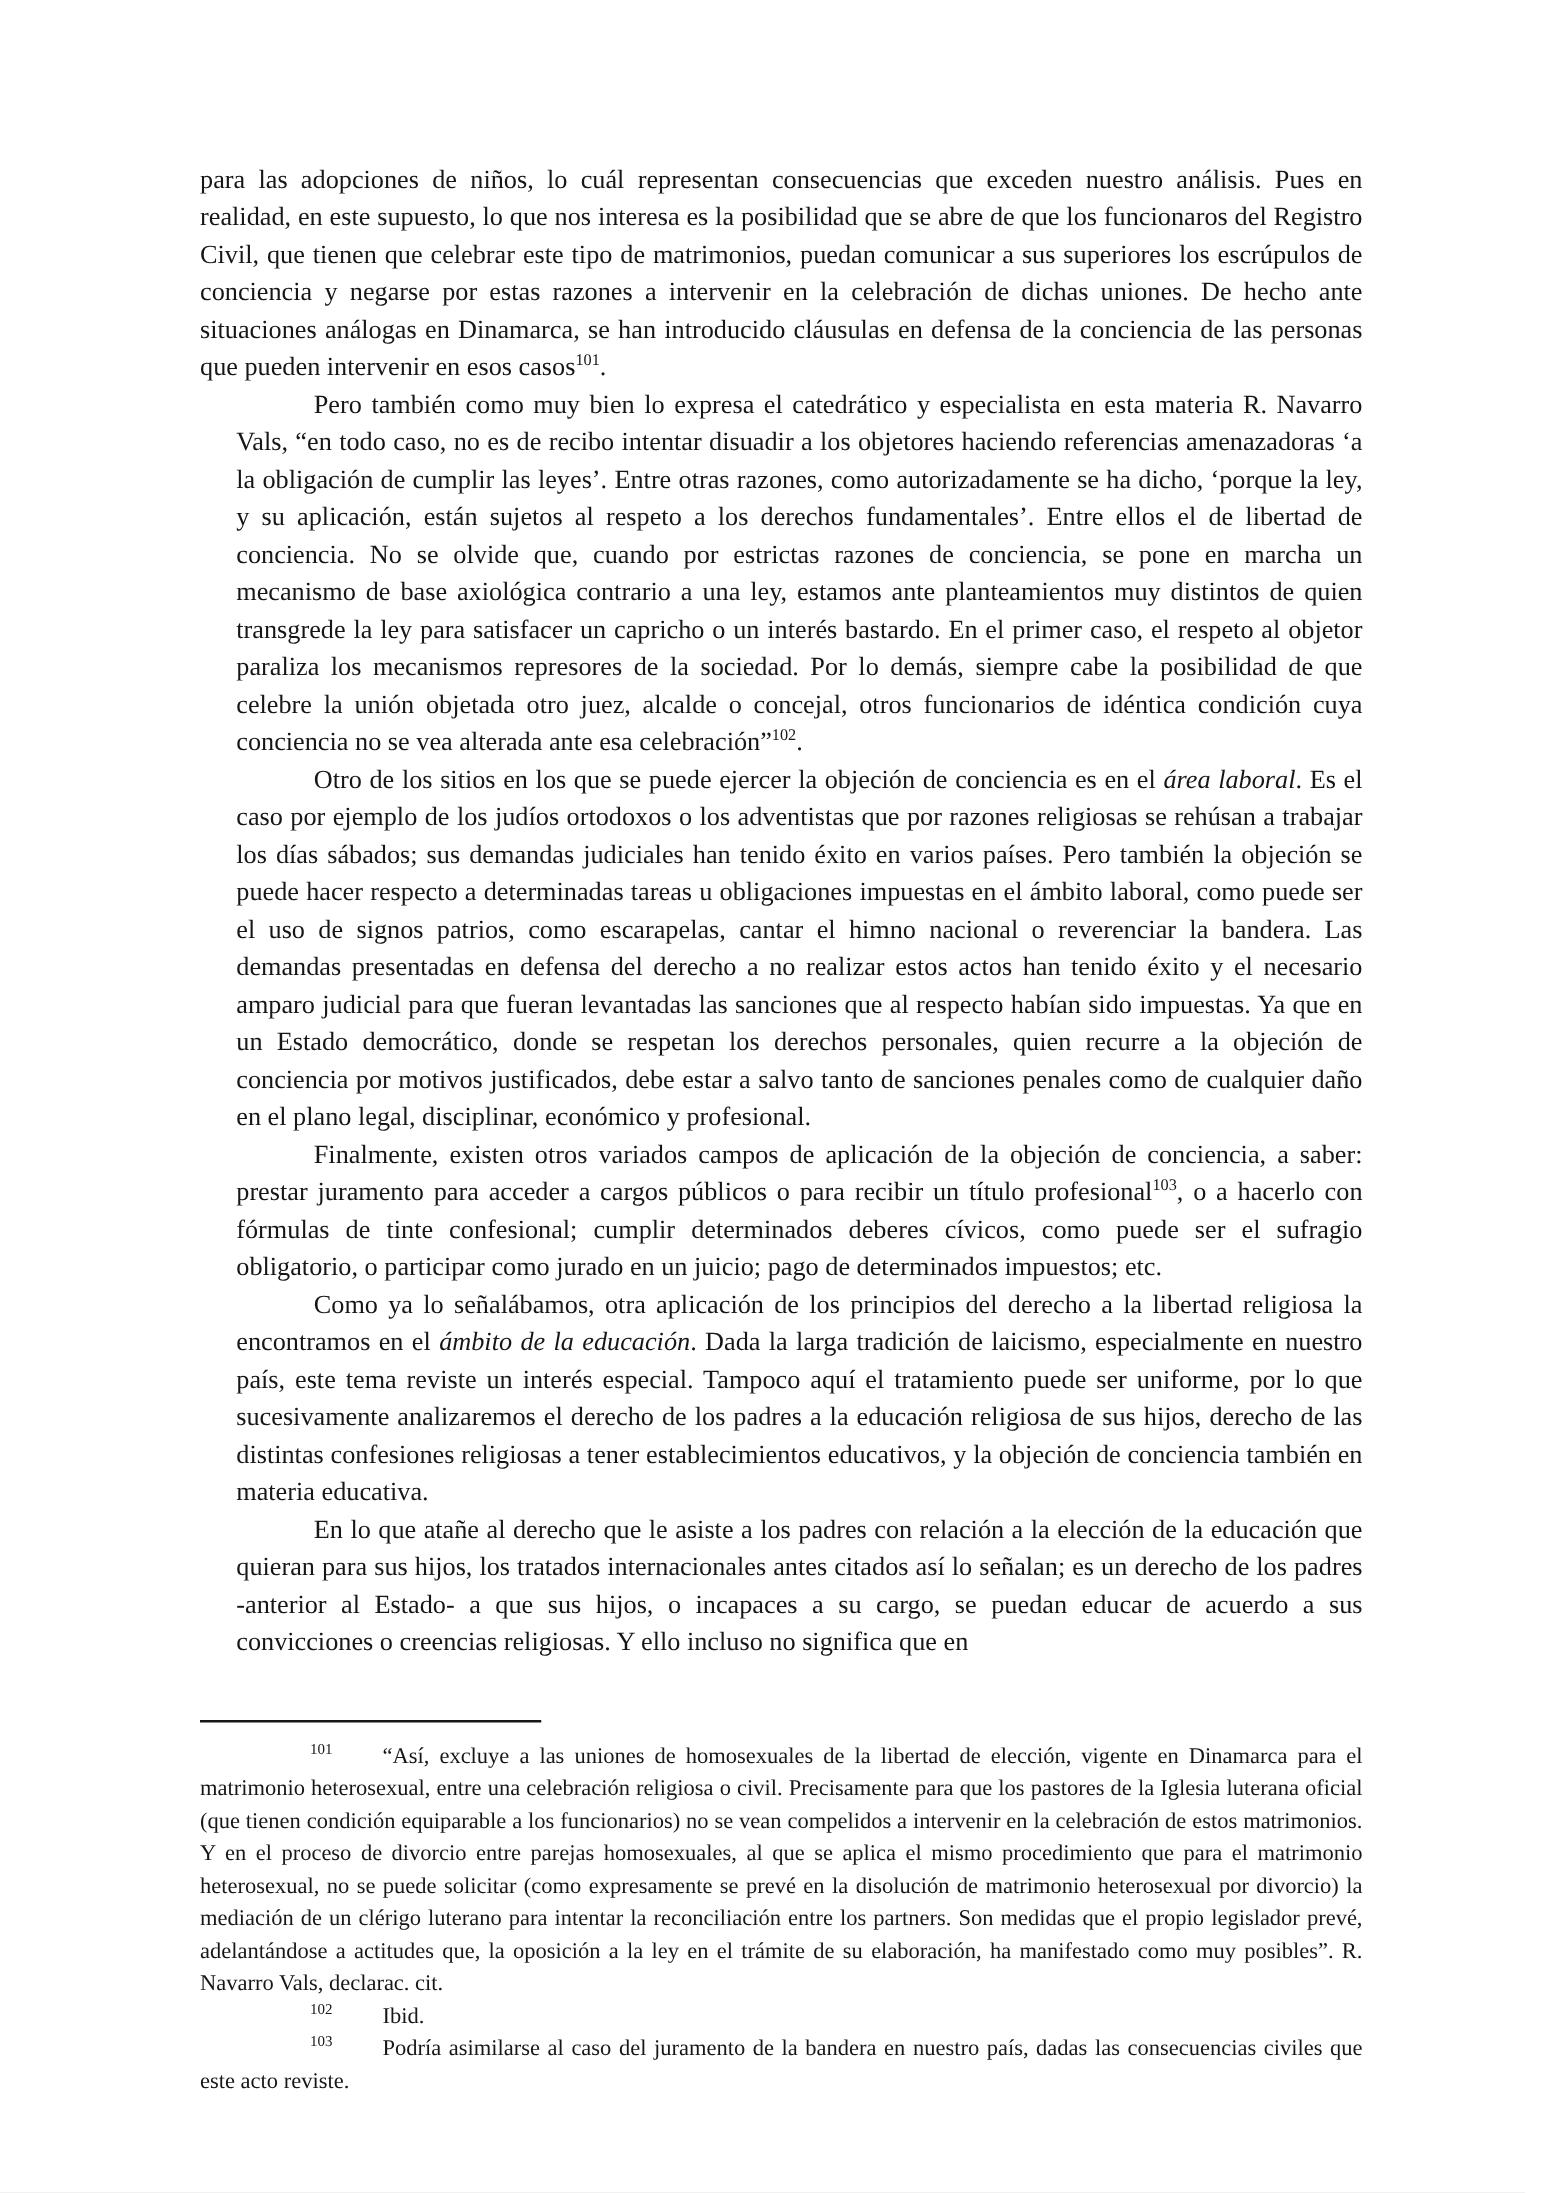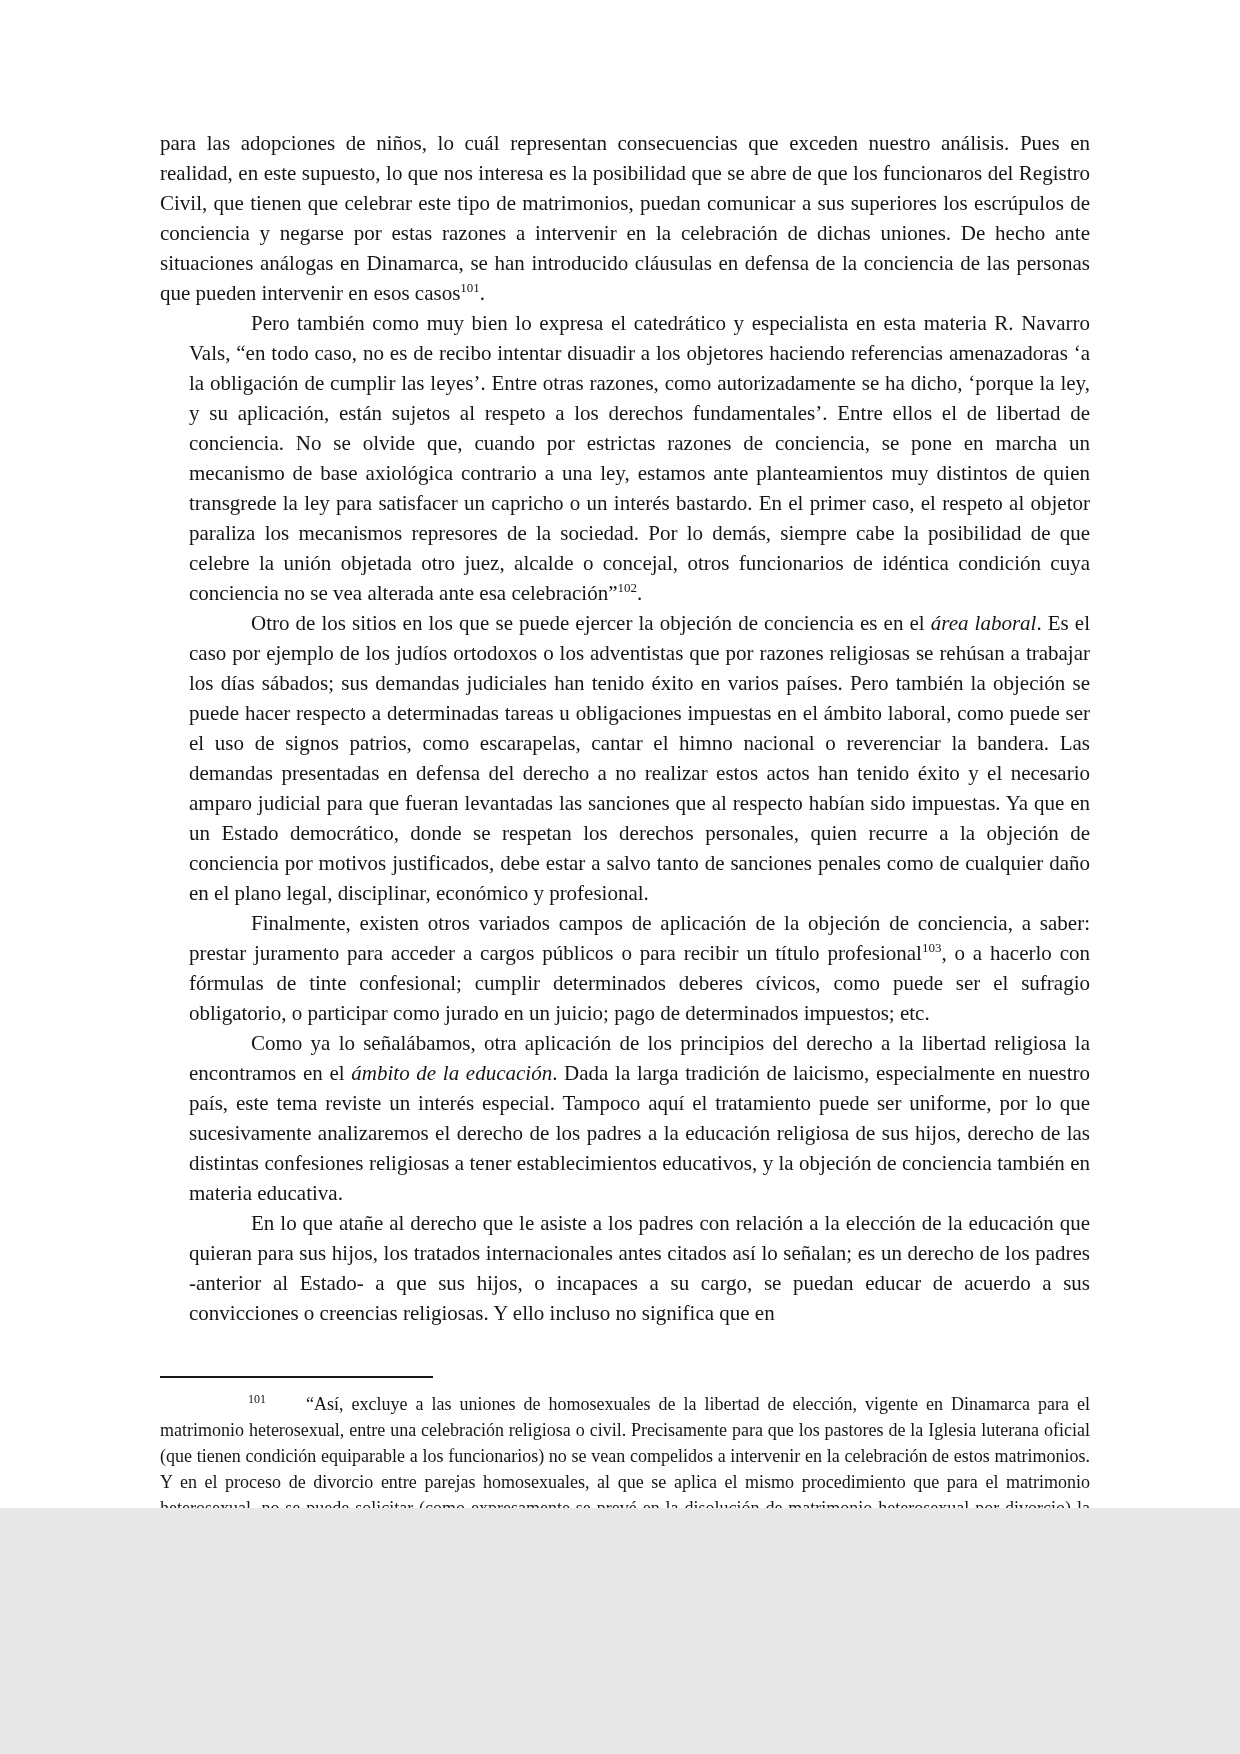--- a/index.html
+++ b/index.html
@@ -3,21 +3,21 @@
 <meta charset="utf-8">
 <style>
   html, body {
     margin: 0;
     padding: 0;
     background: #e8e8e8;
   }
   .page {
     position: relative;
     width: 1240px;
-    height: 1508px;
+    height: 1754px;
     margin: 0 auto;
     background: #ffffff;
     box-sizing: border-box;
     padding: 128px 150px 0 160px;
     font-family: "Liberation Serif", "DejaVu Serif", serif;
     color: #161616;
     overflow: hidden;
   }
   .body-text p.para {
     margin: 0;
@@ -69,14 +69,16 @@
       <p class="para"><span>para las adopciones de niños, lo cuál representan consecuencias que exceden nuestro análisis. Pues en realidad, en este supuesto, lo que nos interesa es la posibilidad que se abre de que los funcionaros del Registro Civil, que tienen que celebrar este tipo de matrimonios, puedan comunicar a sus superiores los escrúpulos de conciencia y negarse por estas razones a intervenir en la celebración de dichas uniones. De hecho ante situaciones análogas en Dinamarca, se han introducido cláusulas en defensa de la conciencia de las personas que pueden intervenir en esos casos</span><sup class="fnref">101</sup><span>.</span></p>
       <p class="para indent"><span>Pero también como muy bien lo expresa el catedrático y especialista en esta materia R. Navarro Vals, “en todo caso, no es de recibo intentar disuadir a los objetores haciendo referencias amenazadoras ‘a la obligación de cumplir las leyes’. Entre otras razones, como autorizadamente se ha dicho, ‘porque la ley, y su aplicación, están sujetos al respeto a los derechos fundamentales’. Entre ellos el de libertad de conciencia. No se olvide que, cuando por estrictas razones de conciencia, se pone en marcha un mecanismo de base axiológica contrario a una ley, estamos ante planteamientos muy distintos de quien transgrede la ley para satisfacer un capricho o un interés bastardo. En el primer caso, el respeto al objetor paraliza los mecanismos represores de la sociedad. Por lo demás, siempre cabe la posibilidad de que celebre la unión objetada otro juez, alcalde o concejal, otros funcionarios de idéntica condición cuya conciencia no se vea alterada ante esa celebración”</span><sup class="fnref">102</sup><span>.</span></p>
       <p class="para indent"><span>Otro de los sitios en los que se puede ejercer la objeción de conciencia es en el </span><em class="ital">área laboral</em><span>. Es el caso por ejemplo de los judíos ortodoxos o los adventistas que por razones religiosas se rehúsan a trabajar los días sábados; sus demandas judiciales han tenido éxito en varios países. Pero también la objeción se puede hacer respecto a determinadas tareas u obligaciones impuestas en el ámbito laboral, como puede ser el uso de signos patrios, como escarapelas, cantar el himno nacional o reverenciar la bandera. Las demandas presentadas en defensa del derecho a no realizar estos actos han tenido éxito y el necesario amparo judicial para que fueran levantadas las sanciones que al respecto habían sido impuestas. Ya que en un Estado democrático, donde se respetan los derechos personales, quien recurre a la objeción de conciencia por motivos justificados, debe estar a salvo tanto de sanciones penales como de cualquier daño en el plano legal, disciplinar, económico y profesional.</span></p>
       <p class="para indent"><span>Finalmente, existen otros variados campos de aplicación de la objeción de conciencia, a saber: prestar juramento para acceder a cargos públicos o para recibir un título profesional</span><sup class="fnref">103</sup><span>, o a hacerlo con fórmulas de tinte confesional; cumplir determinados deberes cívicos, como puede ser el sufragio obligatorio, o participar como jurado en un juicio; pago de determinados impuestos; etc.</span></p>
       <p class="para indent"><span>Como ya lo señalábamos, otra aplicación de los principios del derecho a la libertad religiosa la encontramos en el </span><em class="ital">ámbito de la educación</em><span>. Dada la larga tradición de laicismo, especialmente en nuestro país, este tema reviste un interés especial. Tampoco aquí el tratamiento puede ser uniforme, por lo que sucesivamente analizaremos el derecho de los padres a la educación religiosa de sus hijos, derecho de las distintas confesiones religiosas a tener establecimientos educativos, y la objeción de conciencia también en materia educativa.</span></p>
       <p class="para indent"><span>En lo que atañe al derecho que le asiste a los padres con relación a la elección de la educación que quieran para sus hijos, los tratados internacionales antes citados así lo señalan; es un derecho de los padres -anterior al Estado- a que sus hijos, o incapaces a su cargo, se puedan educar de acuerdo a sus convicciones o creencias religiosas. Y ello incluso no significa que en</span></p>
     </section>
   <hr class="fn-separator">
   <section class="footnotes">
       <p class="footnote"><span class="fn-num">101</span><span class="fn-tab"></span><span>“Así, excluye a las uniones de homosexuales de la libertad de elección, vigente en Dinamarca para el matrimonio heterosexual, entre una celebración religiosa o civil. Precisamente para que los pastores de la Iglesia luterana oficial (que tienen condición equiparable a los funcionarios) no se vean compelidos a intervenir en la celebración de estos matrimonios. Y en el proceso de divorcio entre parejas homosexuales, al que se aplica el mismo procedimiento que para el matrimonio heterosexual, no se puede solicitar (como expresamente se prevé en la disolución de matrimonio heterosexual por divorcio) la mediación de un clérigo luterano para intentar la reconciliación entre los partners. Son medidas que el propio legislador prevé, adelantándose a actitudes que, la oposición a la ley en el trámite de su elaboración, ha manifestado como muy posibles”. R. Navarro Vals, declarac. cit.</span></p>
+      <p class="footnote"><span class="fn-num">102</span><span class="fn-tab"></span><span>Ibid.</span></p>
+      <p class="footnote"><span class="fn-num">103</span><span class="fn-tab"></span><span>Podría asimilarse al caso del juramento de la bandera en nuestro país, dadas las consecuencias civiles que este acto reviste.</span></p>
     </section>
 </div>
 
 </body></html>

